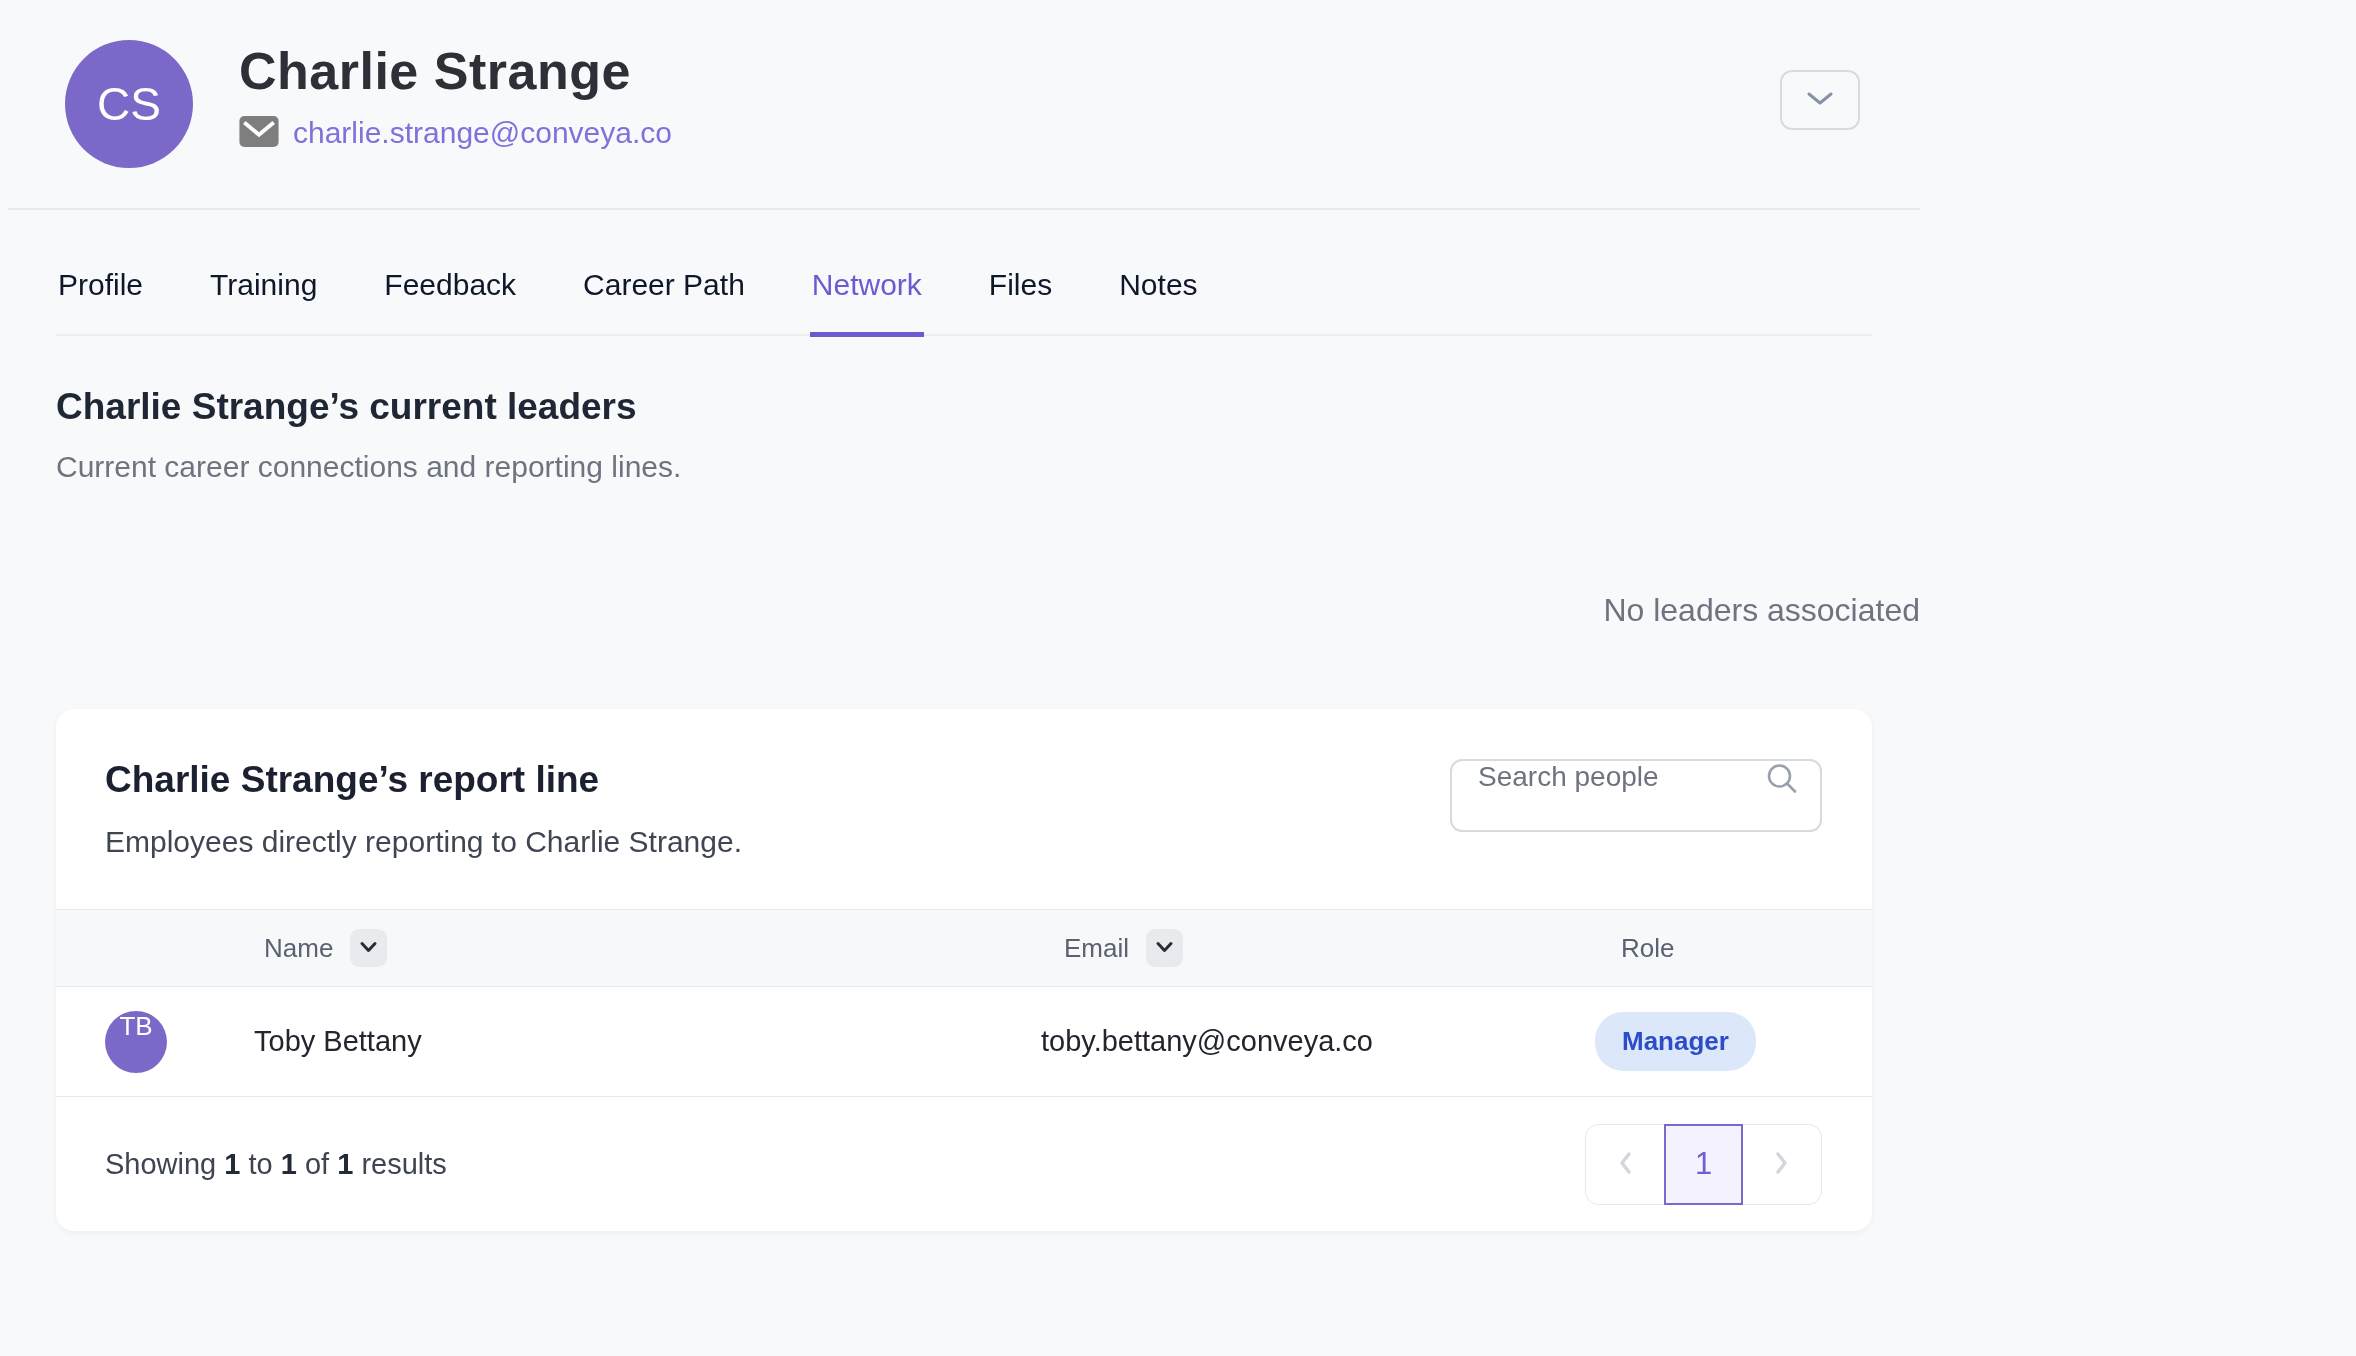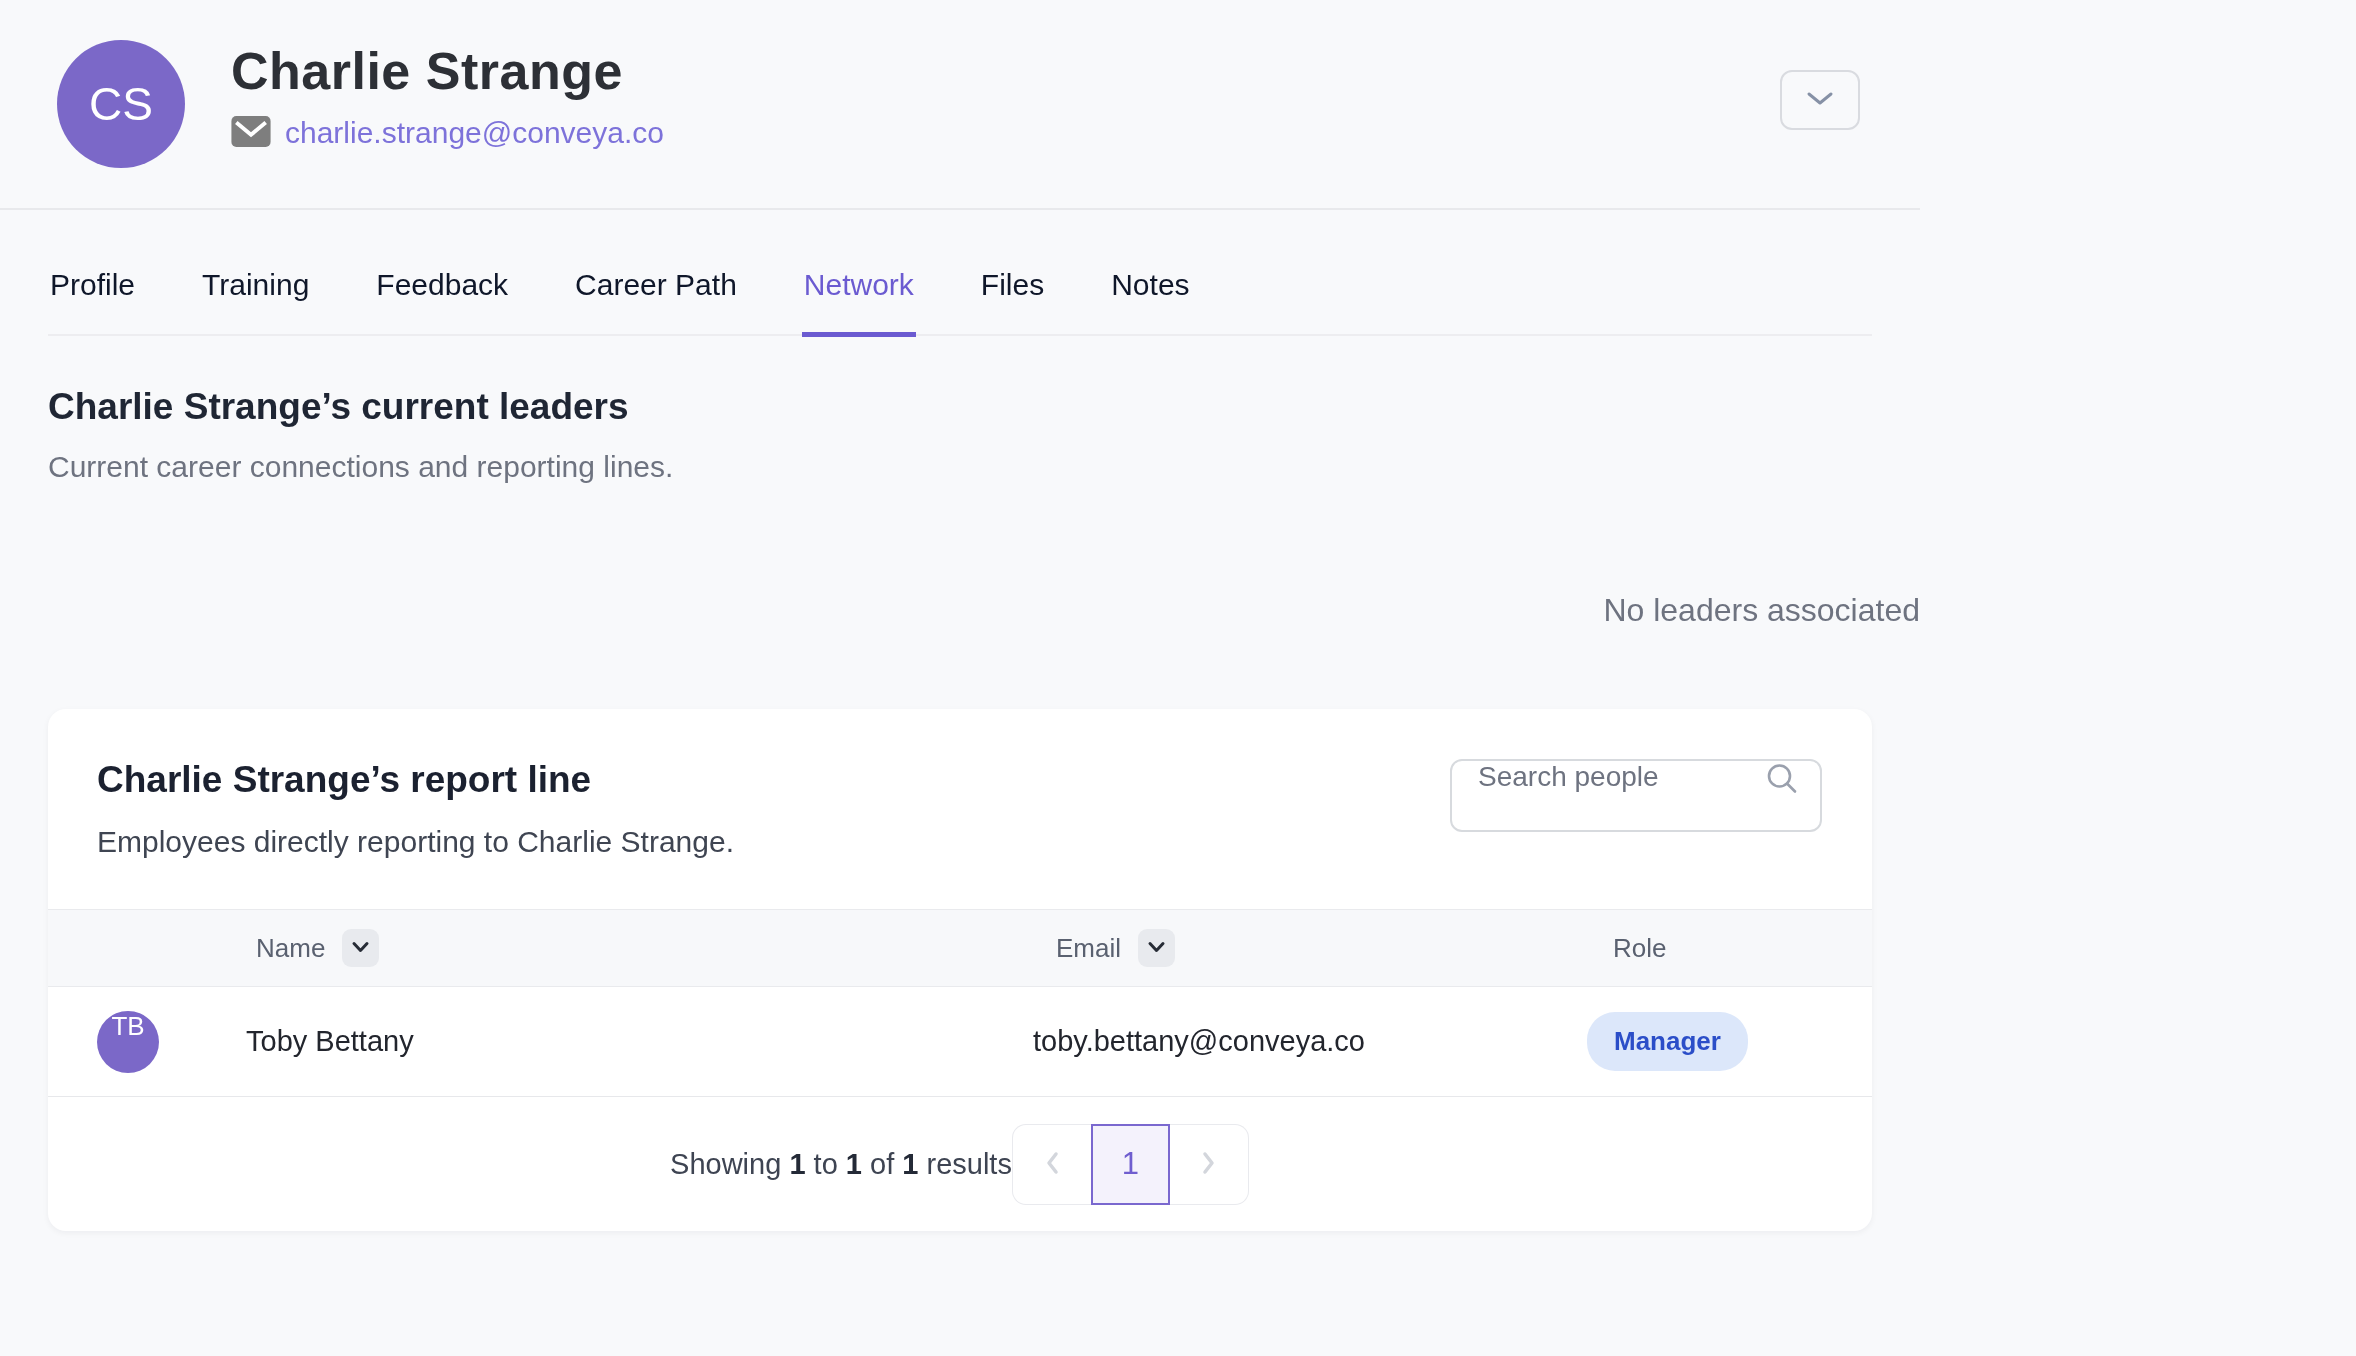--- a/index.html
+++ b/index.html
@@ -3,21 +3,21 @@
 <meta charset="utf-8">
 <style>
   * { margin: 0; padding: 0; box-sizing: border-box; }
   html, body { width: 2356px; height: 1356px; }
   body {
     font-family: "Liberation Sans", "DejaVu Sans", sans-serif;
     background: #f8f9fb;
     color: #22252d;
     overflow: hidden;
   }
-  .page { width: 1920px; height: 1356px; position: relative; }
+  .page { width: 1920px; height: 1356px; position: relative; padding-left: 8px; }
 
   
   .app-header {
     height: 210px;
     padding: 40px 60px 0 57px;
     display: flex;
     align-items: flex-start;
     border-bottom: 2px solid #e8e9ec;
   }
   .avatar-lg {
@@ -167,21 +167,21 @@
     color: #2b4ec8;
     font-size: 26px;
     font-weight: 700;
   }
 
   
   .card-footer {
     height: 134px;
     display: flex;
     align-items: center;
-    justify-content: center;
+    justify-content: space-between;
     padding: 0 50px 0 49px;
   }
   .results-summary { font-size: 29px; color: #3e4452; }
   .results-summary .num { font-weight: 700; color: #242a37; }
   .pagination { display: flex; }
   .pg-btn {
     width: 79px; height: 81px;
     display: flex; align-items: center; justify-content: center;
     background: #ffffff;
     border: 1px solid #e9eaee;

